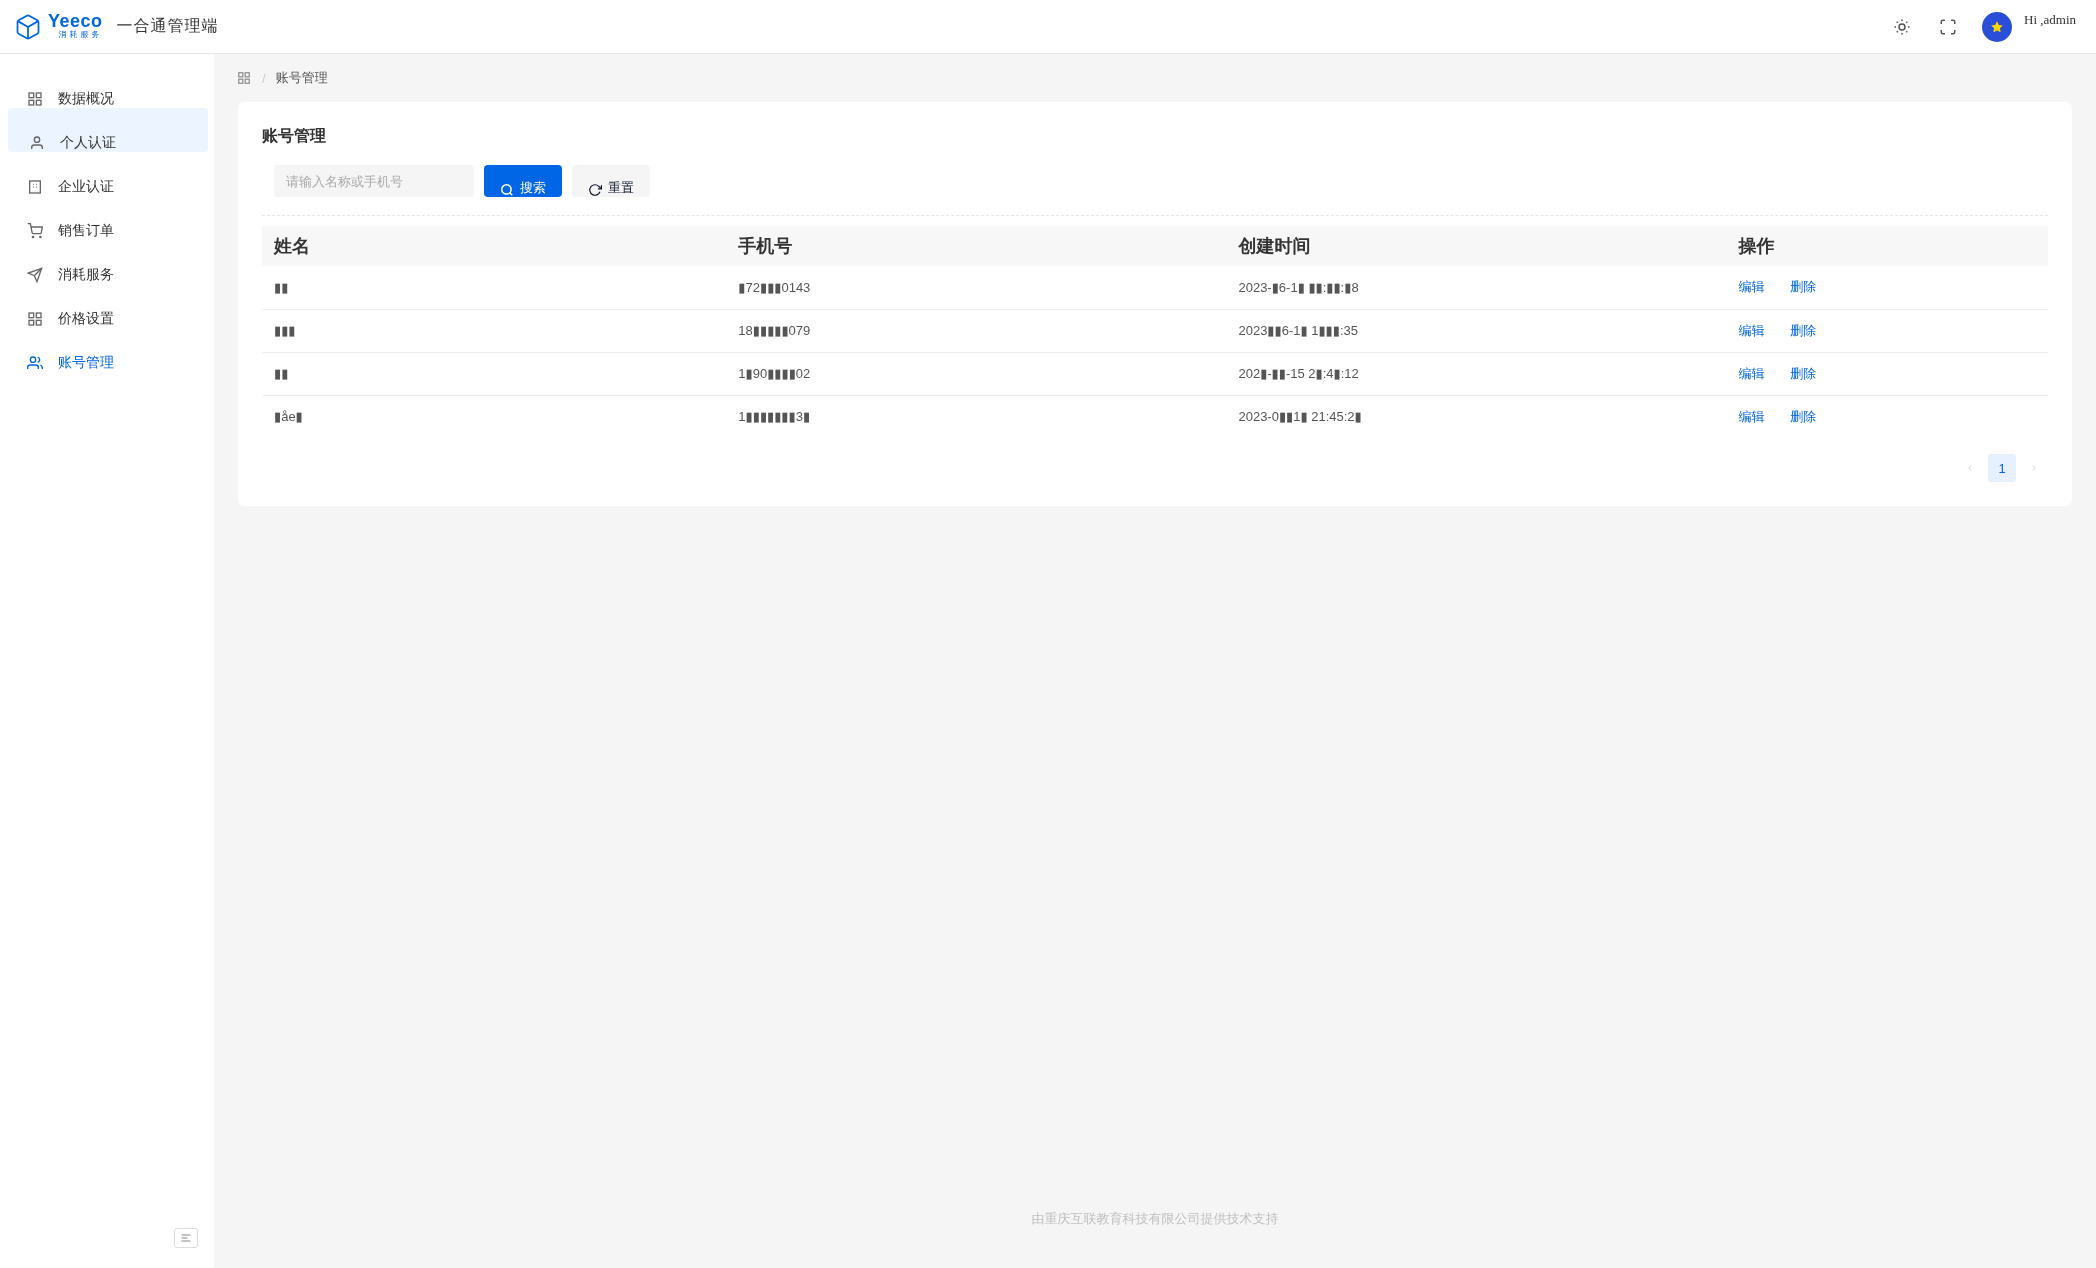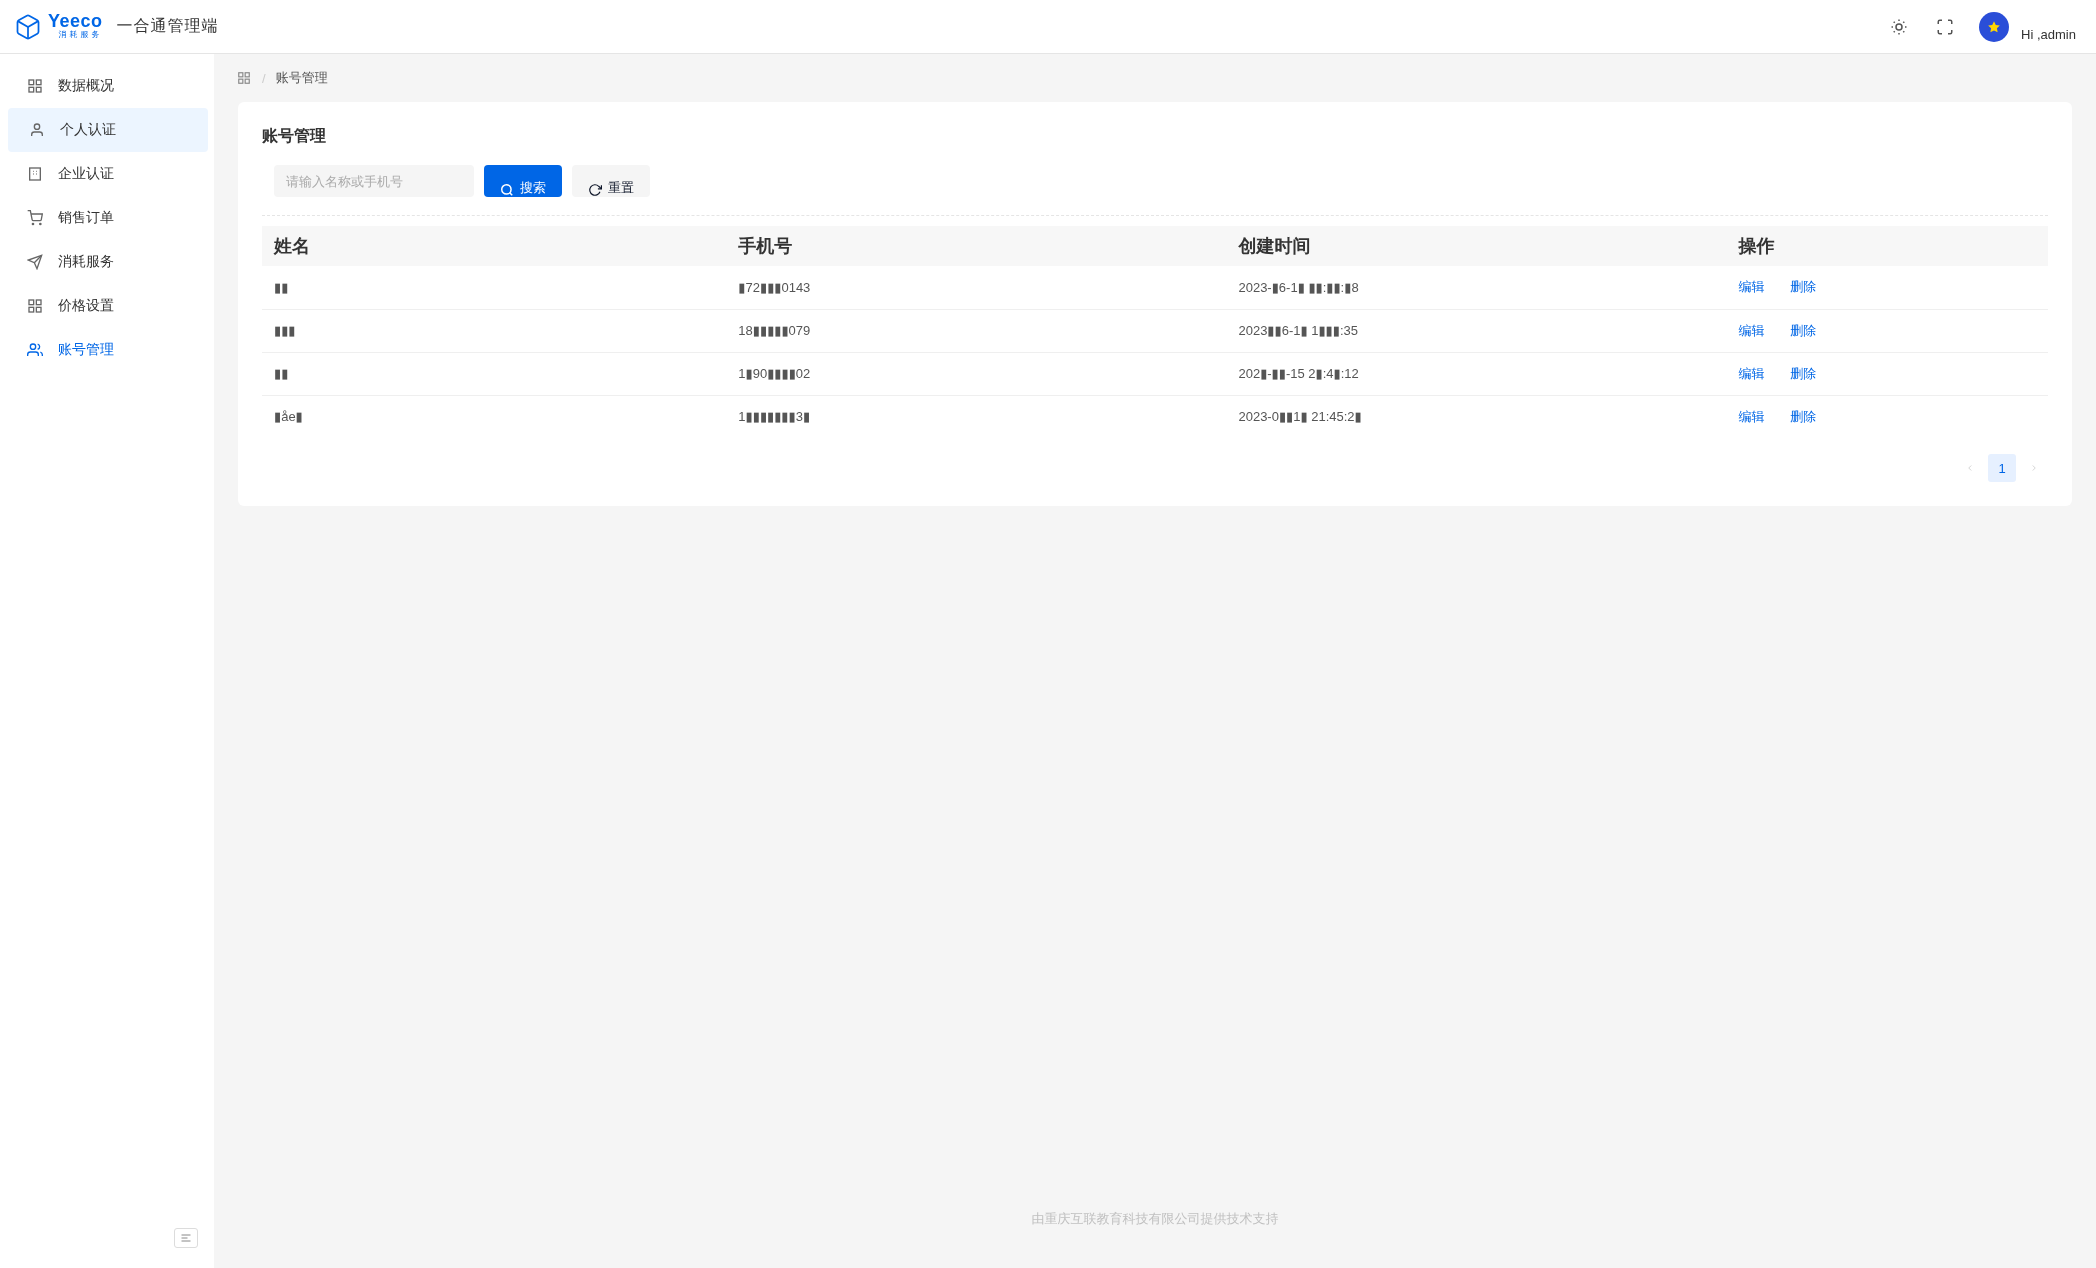--- a/index.html
+++ b/index.html
@@ -20,34 +20,34 @@
   justify-content: space-between;
 }
 .header-left { display: flex; align-items: center; gap: 14px; }
 .logo { display: flex; align-items: center; gap: 6px; }
 .logo-text { font-size: 16px; font-weight: 500; letter-spacing: 1px; }
 .logo-brand { display:flex; flex-direction:column; align-items:flex-end; }
 .logo-word { font-size: 18px; font-weight: 700; color:#0066e6; letter-spacing:0.5px; line-height:0.9;}
 .logo-sub { font-size: 8px; color:#0066e6; letter-spacing:3px; }
 .header-right { display: flex; align-items: center; gap: 22px; }
 .icon-btn { width: 24px; height: 24px; display:flex; align-items:center; justify-content:center; cursor:pointer; color:#555;}
-.user-info { display:flex; align-items:flex-end; gap:12px; }
+.user-info { display:flex; align-items:flex-start; gap:12px;font-family:Liberation Serif, serif; }
 .avatar { width: 30px; height: 30px; border-radius: 50%; background:#2a4ed8; display:flex;align-items:center;justify-content:center; color:#ffd700;}
 .greeting { font-size: 13px; color:#333; }
 
 .layout { display:flex; }
 .sidebar {
   width: 214px;
   background: #fff;
   min-height: calc(1268px - 54px);
   position: relative;
   padding-top: 10px;
 }
 .nav-item {
-  display:flex; align-items:center; gap:14px;
+  display:flex; align-items:flex-end; gap:14px;
   height: 44px; padding: 0 20px;
   color:#333; font-size:14px; cursor:pointer;
   margin: 0 6px; border-radius: 4px;
 }
 .nav-item.selected { background:#ecf5ff;margin-left:8px; }
 .nav-item.active { color:#0066e6; font-weight:500;}
 .nav-icon { width:18px; height:18px; display:flex;align-items:center;justify-content:center; color:#666;}
 .nav-item.active .nav-icon { color:#0066e6; }
 .sidebar-collapse {
   position:absolute; bottom:20px; right:16px;

